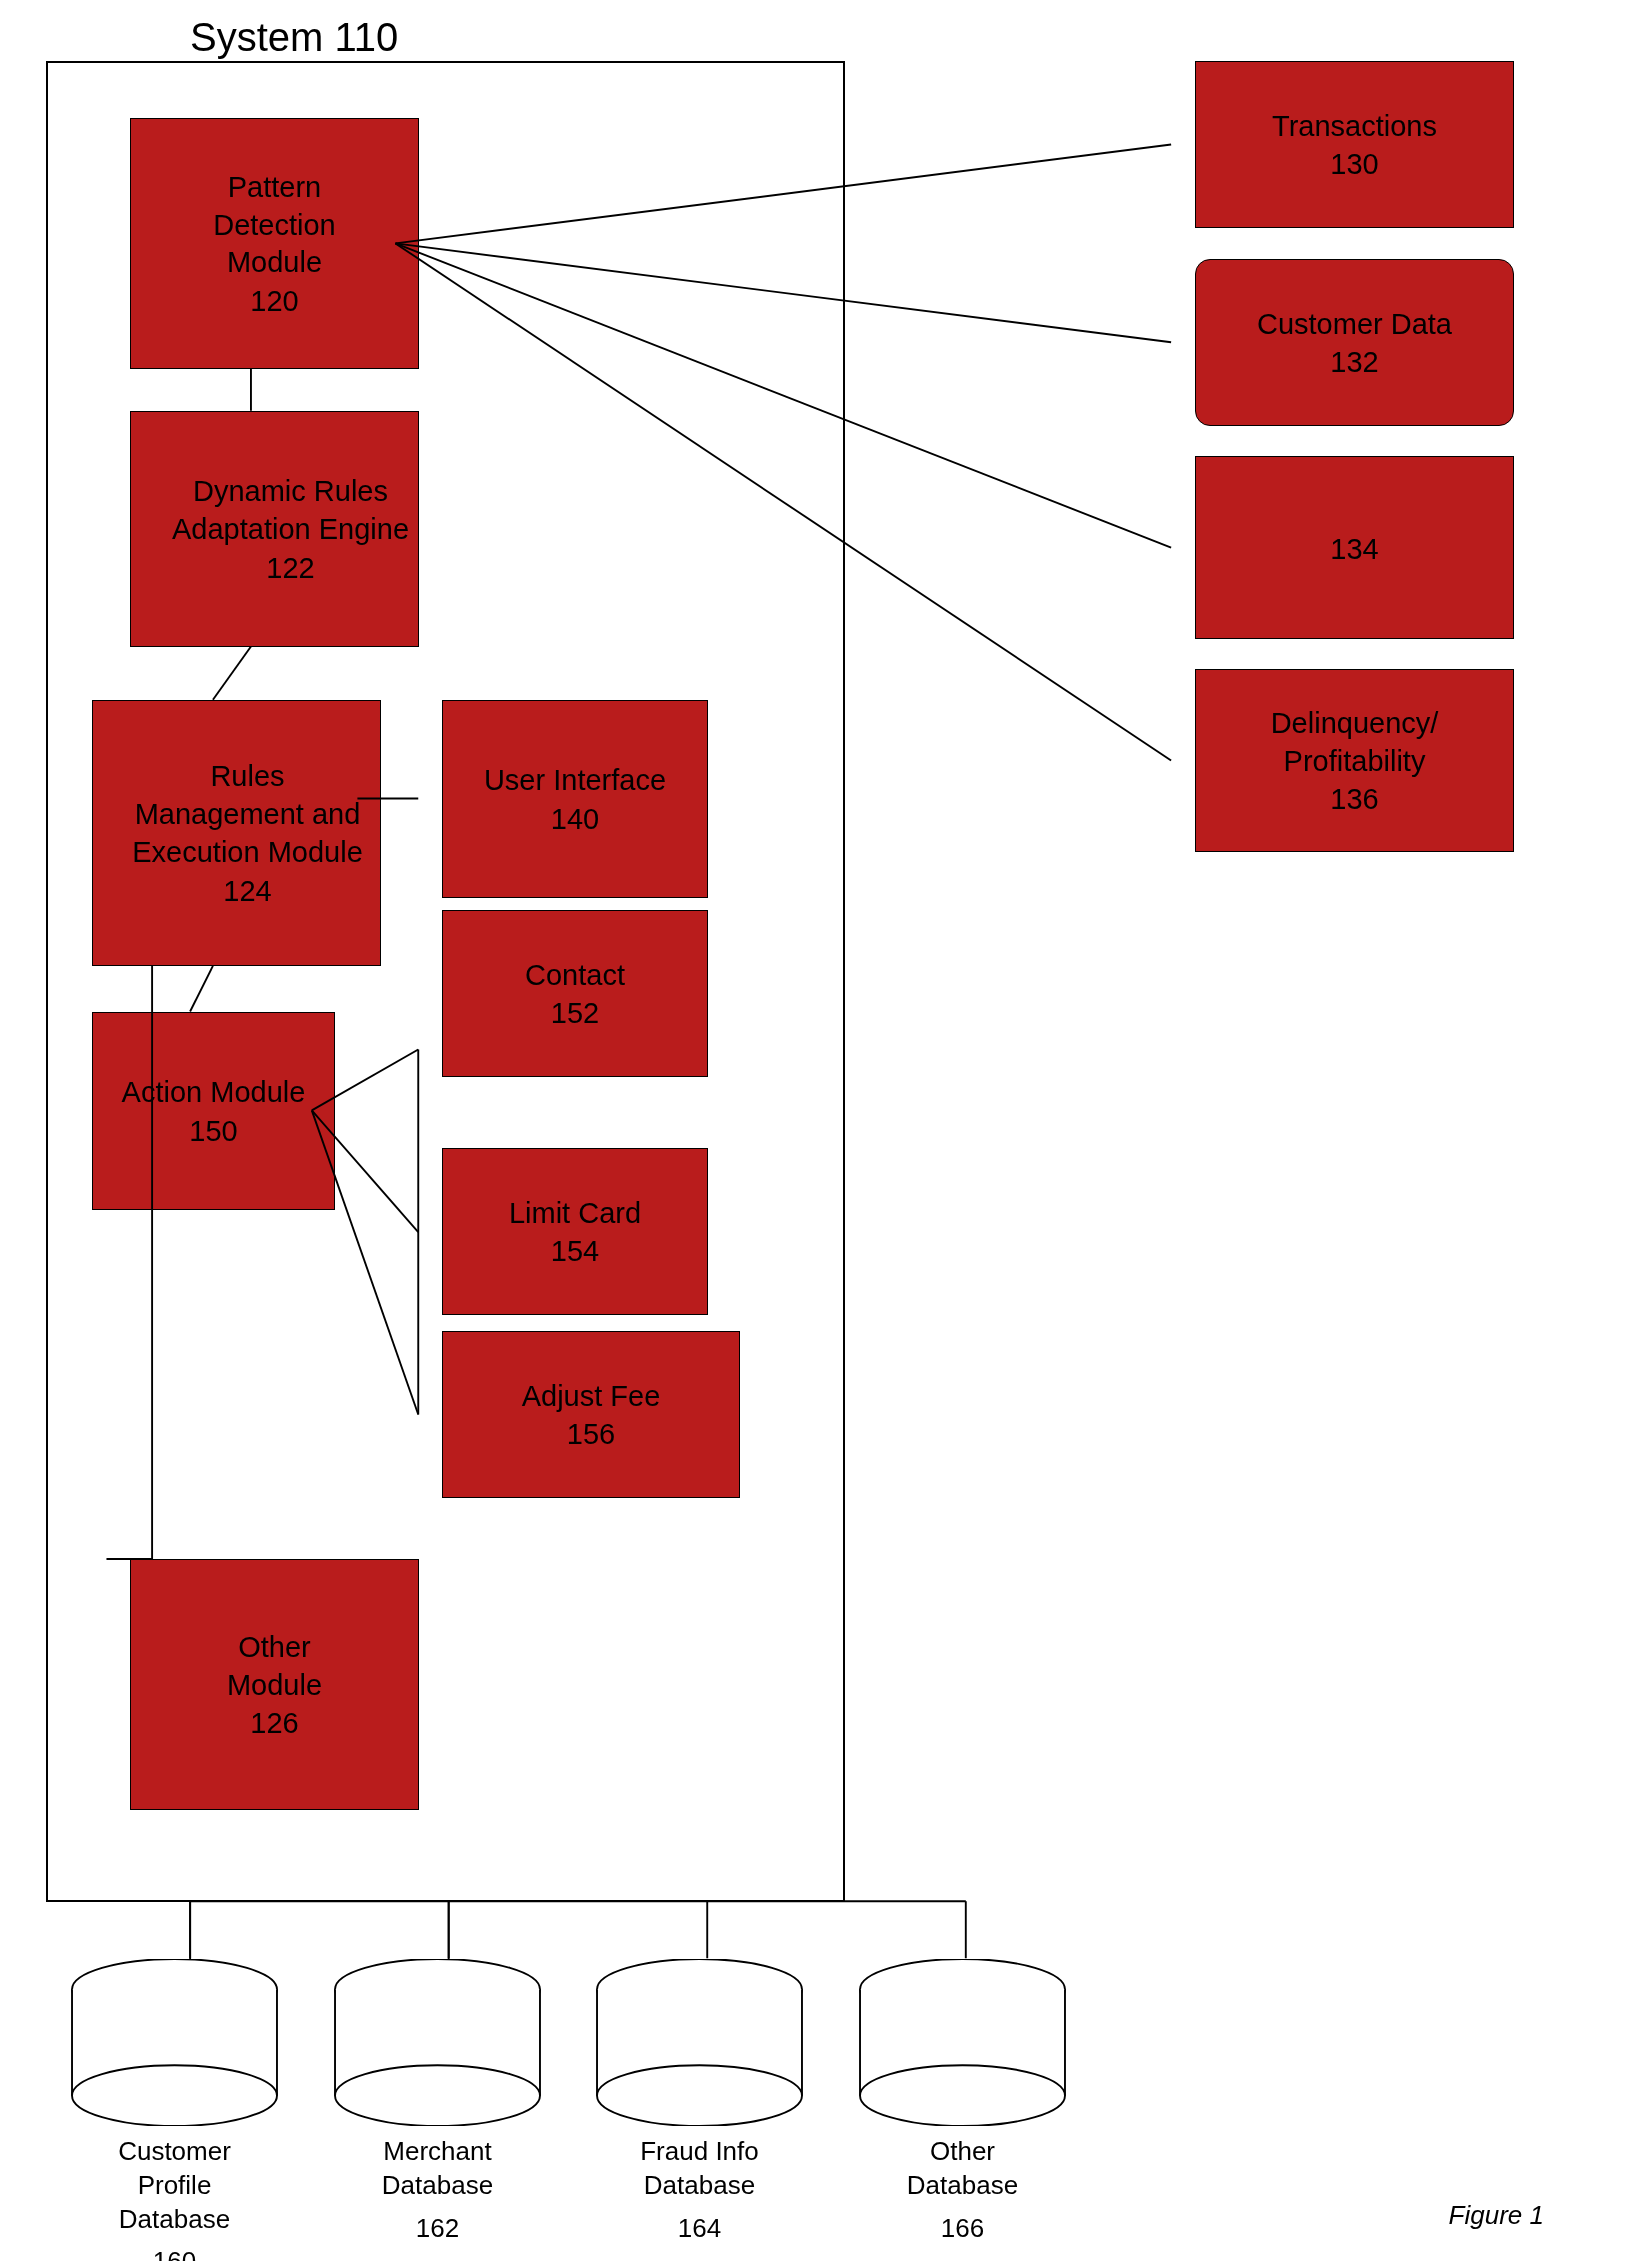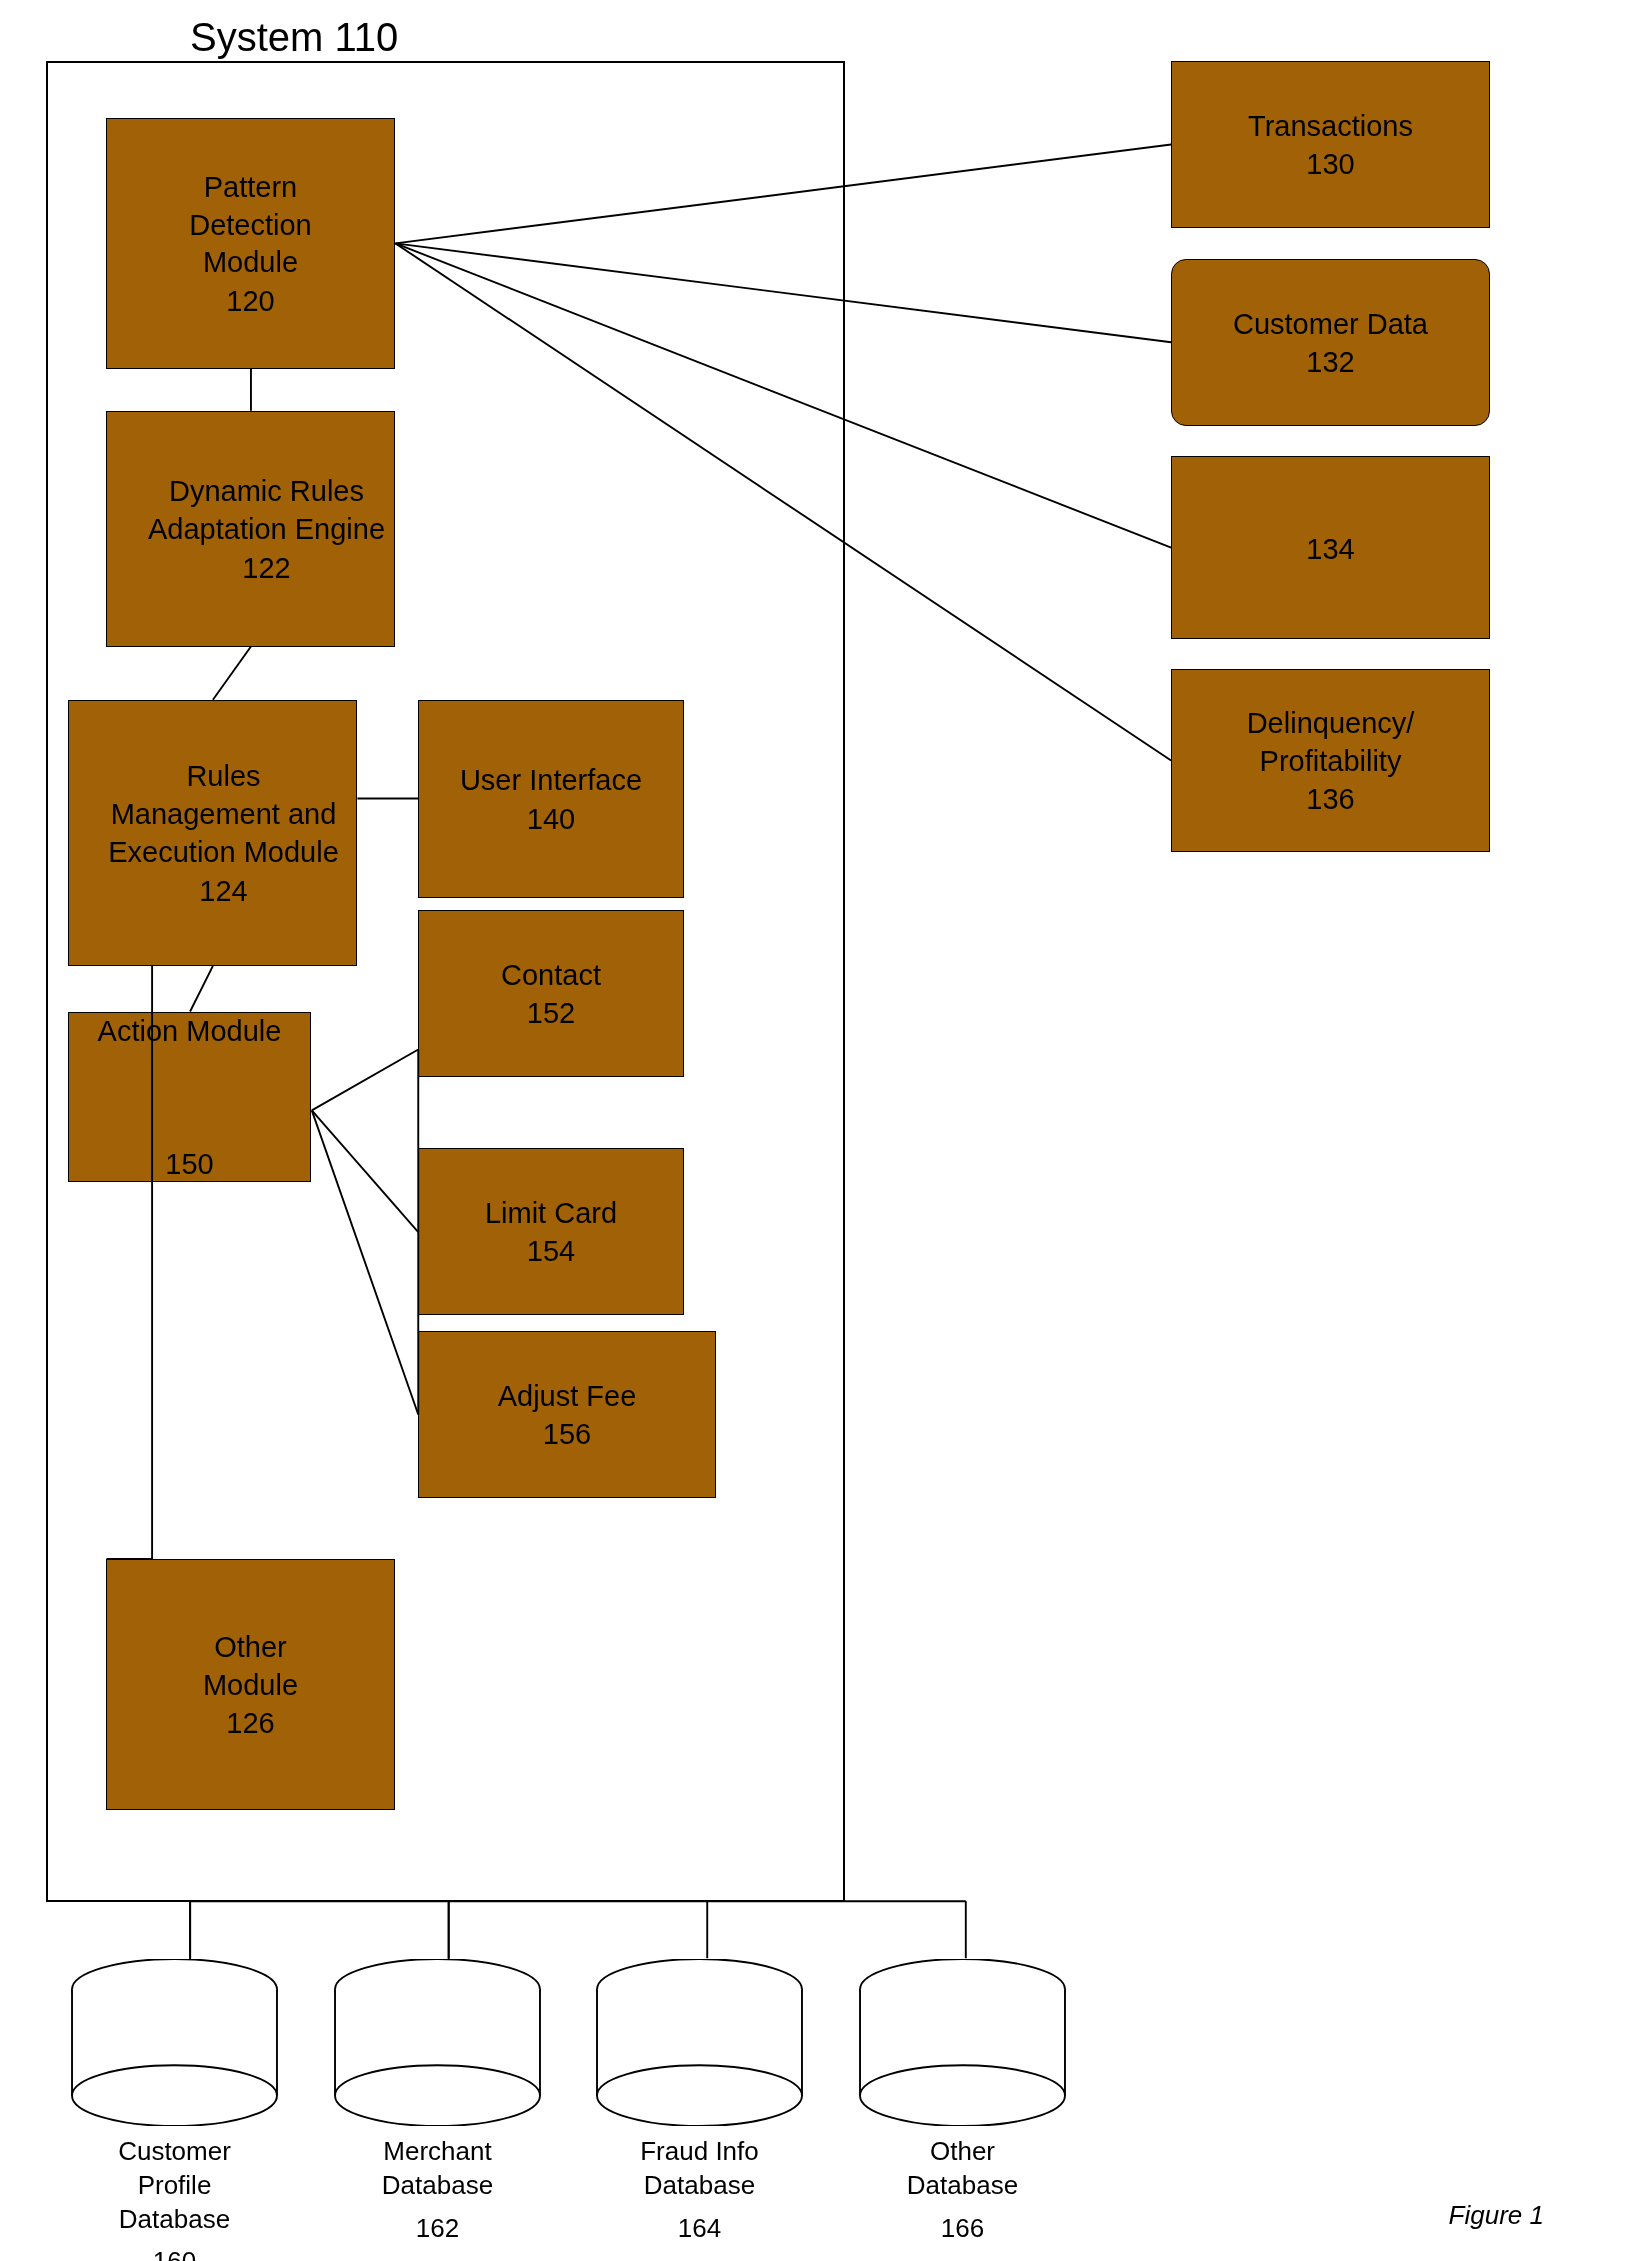--- a/index.html
+++ b/index.html
@@ -32,26 +32,27 @@
       top: 15px;
       left: 190px;
       font-size: 40px;
       font-weight: normal;
       color: #000;
     }
     
     .box {
       position: absolute;
       border: 1.9px solid #000;
-      background: #a16207;
+      background: #b91c1c;
       display: flex;
       flex-direction: column;
       align-items: center;
       justify-content: center;
       text-align: center;
+      margin-left: 24px;
     }
     .box-label {
       font-size: 29px;
       line-height: 1.3;
       color: #000;
     }
     .box-num {
       font-size: 29px;
       color: #000;
       margin-top: 3px;
@@ -108,21 +109,21 @@
   <div class="box" style="top:700px; left:68px; width:289px; height:266px;padding-left:22px;">
     <span class="box-label">Rules<br>Management and<br>Execution Module</span>
     <span class="box-num">124</span>
   </div>
 
   <div class="box" style="top:700px; left:418px; width:266px; height:198px;">
     <span class="box-label">User Interface</span>
     <span class="box-num">140</span>
   </div>
 
-  <div class="box" style="top:1012px; left:68px; width:243px; height:170px;justify-content:space-between;">
+  <div class="box" style="top:1012px; left:68px; width:243px; height:198px;">
     <span class="box-label">Action Module</span>
     <span class="box-num">150</span>
   </div>
 
   <div class="box" style="top:910px; left:418px; width:266px; height:167px;">
     <span class="box-label">Contact</span>
     <span class="box-num">152</span>
   </div>
 
   <div class="box" style="top:1148px; left:418px; width:266px; height:167px;">

